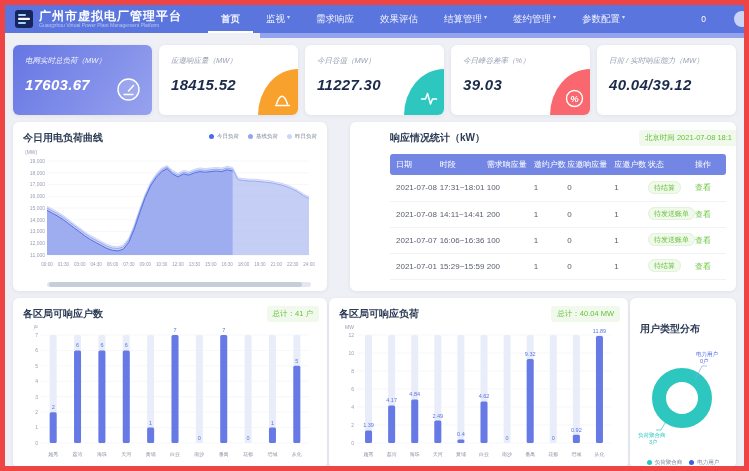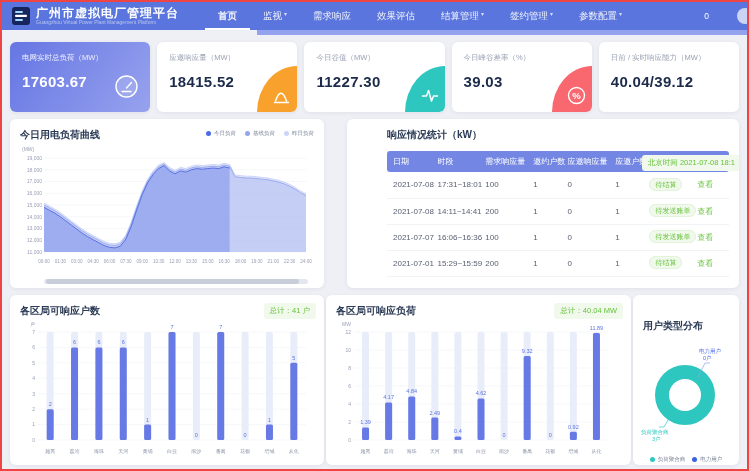--- a/index.html
+++ b/index.html
@@ -1,37 +1,37 @@
 <!DOCTYPE html>
 <html><head>
 <meta charset="utf-8">
 <style>
   * { margin:0; padding:0; box-sizing:border-box; }
   body { font-family:"Liberation Sans","DejaVu Sans",sans-serif; background:#d8dade; }
-  .frame { width:749px; height:471px; border:2px solid #ef4444; background:#eef0f5; overflow:hidden; position:relative; }
+  .frame { width:749px; height:471px; border:5px solid #ef4444; background:#eef0f5; overflow:hidden; position:relative; }
 
   
   .nav { height:28px; background:#5a75dd; display:flex; align-items:center; padding:0 10px; position:relative; }
   .logo { width:18px; height:18px; background:#16265c; border-radius:3px; display:flex; align-items:center; justify-content:center; flex:0 0 auto; }
   .brand { margin-left:6px; line-height:1.05; }
   .brand-title { color:#fff; font-size:12px; font-weight:bold; letter-spacing:1px; white-space:nowrap; }
   .brand-sub { color:rgba(255,255,255,.55); font-size:5px; white-space:nowrap; }
   .menu { display:flex; margin-left:26px; height:28px; }
   .menu-item { color:rgba(255,255,255,.92); font-size:9.5px; padding:8px 13px; display:flex; gap:2px; cursor:pointer; white-space:nowrap; }
   .menu-item.active { box-shadow:inset 0 -2px 0 #fff; font-weight:bold; }
   .caret { font-size:6px; opacity:.8; }
   .nav-right { margin-left:auto; display:flex; align-items:center; }
   .notif-count { color:#fff; font-size:8.5px; margin-right:28px; }
   .avatar { width:16px; height:16px; border-radius:50%; background:#ccd4f6; position:absolute; right:-6px; top:6px; }
   .nav-strip { height:5px; background:#eef0f5; position:relative; }
   .nav-strip-bar { position:absolute; left:255px; right:0; top:0; bottom:0; background:#93a3ed; }
 
   
   .main { padding:7px 8px; }
-  .kpi-row { display:flex; gap:7px; height:70px; margin-bottom:7px; }
+  .kpi-row { display:flex; gap:7px; height:70px; margin-bottom:7px;font-style:italic; }
   .mid-row { display:flex; gap:23px; height:169px; margin-bottom:7px; }
   .bot-row { display:flex; gap:2px; height:170px; }
   .panel { background:#fff; border-radius:6px; box-shadow:0 1px 4px rgba(31,45,77,.07); position:relative; overflow:hidden; padding:9px 10px; }
   .panel-title { font-size:10px; font-weight:bold; color:#2b3a55; }
 
   
   .kpi { flex:1; background:#fff; border-radius:6px; box-shadow:0 1px 4px rgba(31,45,77,.07); position:relative; overflow:hidden; padding:11px 12px; }
   .kpi-label { font-size:7.5px; color:#9aa1b4; white-space:nowrap; }
   .kpi-value { font-size:15px; font-weight:bold; color:#1c2b4a; margin-top:10px; letter-spacing:.3px; }
   .kpi.primary { background:linear-gradient(125deg,#6676e3 0%,#97a2ee 100%); }
@@ -45,21 +45,21 @@
   .load-panel { width:314px; flex:0 0 auto; }
   .legend { position:absolute; top:11px; right:10px; display:flex; gap:9px; }
   .legend-item { display:flex; align-items:center; gap:3px; font-size:5.5px; color:#7c8498; cursor:pointer; }
   .dot { width:5px; height:5px; border-radius:50%; }
   .unit-label { font-size:5px; color:#9aa0b5; margin:4px 0 0 2px; }
   .scrollbar { height:5px; background:#e4e7ee; border-radius:3px; margin:1px 6px 0 24px; position:relative; }
   .scroll-thumb { position:absolute; left:2px; top:0; bottom:0; width:96%; background:#c7cdd9; border-radius:3px; }
 
   
   .table-panel { flex:1;padding-left:40px; }
-  .time-badge { position:absolute; top:8px; right:-2px; background:#f0f9eb; color:#67c23a; font-size:7.5px; padding:3px 6px; border-radius:3px; white-space:nowrap;margin-top:28px; }
+  .time-badge { position:absolute; top:8px; right:-2px; background:#f0f9eb; color:#67c23a; font-size:7.5px; padding:3px 6px; border-radius:3px; white-space:nowrap; }
   table { width:100%; border-collapse:collapse; margin-top:9px; table-layout:fixed; }
   th { background:#7386e3; color:#fff; font-weight:normal; font-size:8px; text-align:left; height:21px; padding-left:6px; white-space:nowrap; }
   th:first-child { border-radius:3px 0 0 3px; }
   th:last-child  { border-radius:0 3px 3px 0; }
   td { font-size:8px; color:#5a6072; height:26px; padding-left:6px; border-bottom:1px solid #f1f2f6; white-space:nowrap; }
   col.c1{width:13%} col.c2{width:14%} col.c3{width:14%} col.c4{width:10%} col.c5{width:14%} col.c6{width:10%} col.c7{width:14%} col.c8{width:11%}
   .status-badge { background:#f0f9eb; border:1px solid #e1f3d8; color:#67c23a; font-size:7px; padding:2px 5px; border-radius:9px; }
   .view-link { color:#67c23a; font-size:8px; cursor:pointer; }
 
   

